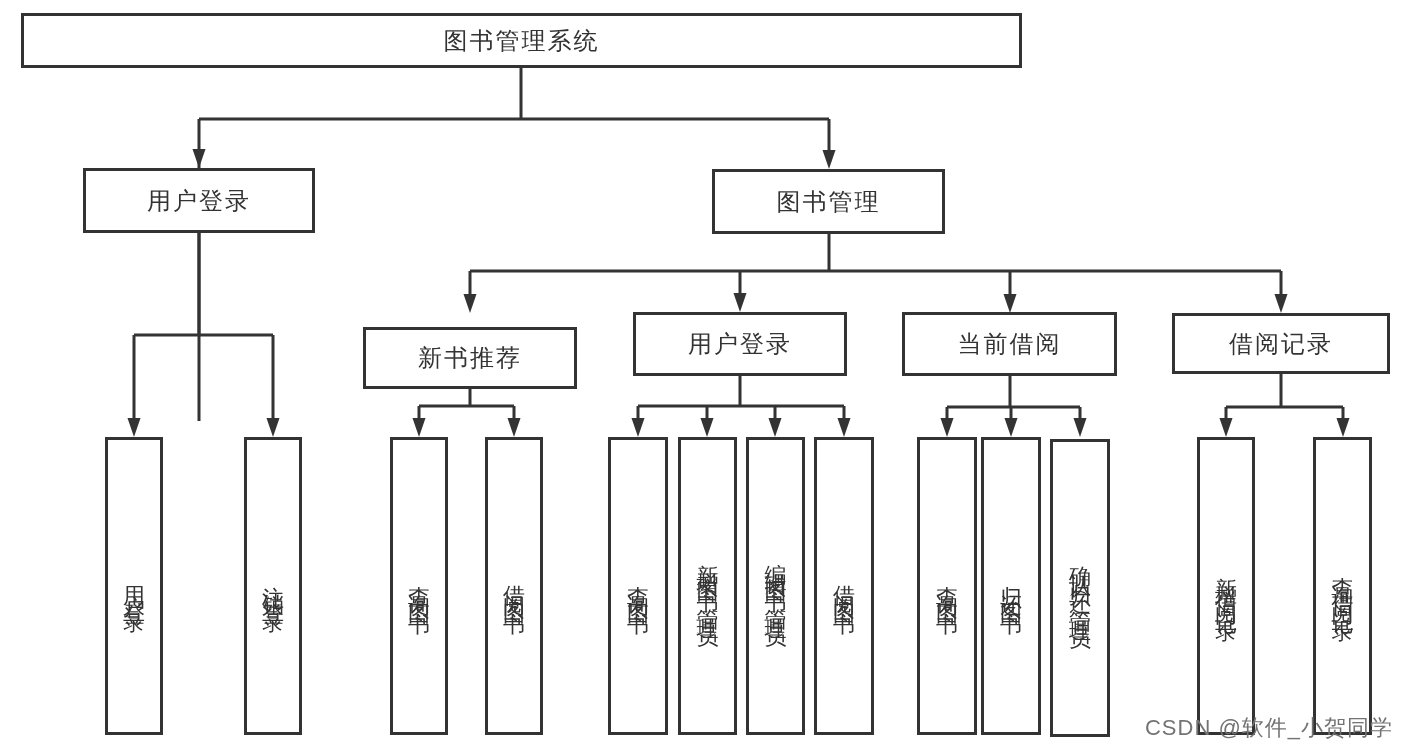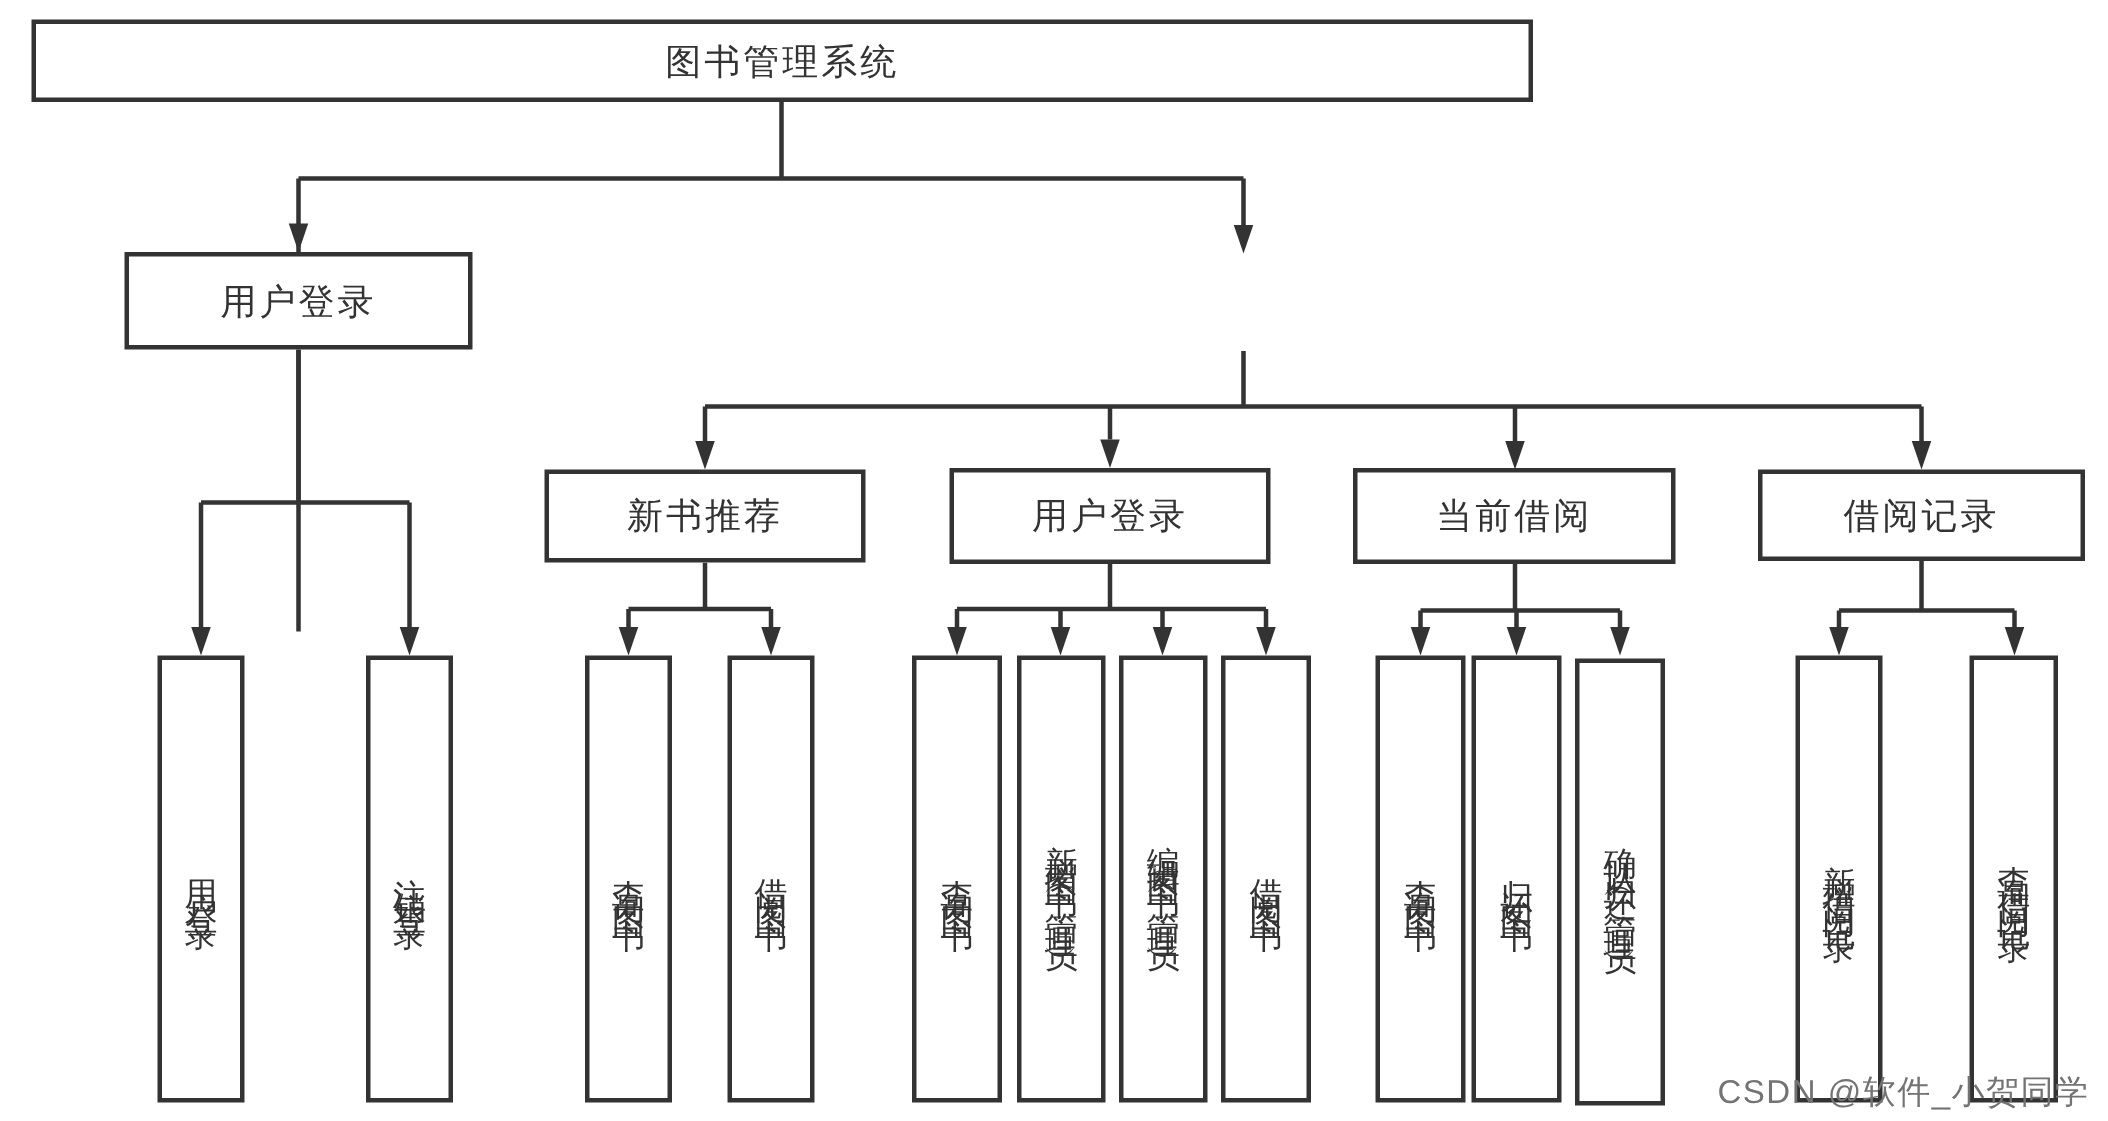--- a/index.html
+++ b/index.html
@@ -79,22 +79,25 @@
     </g>
   </svg>
 
   <div class="node h" style="left:21px;top:13px;width:1001px;height:55px;">
     <span>图书管理系统</span>
   </div>
 
   <div class="node h" style="left:83px;top:168px;width:232px;height:65px;">
     <span>用户登录</span>
   </div>
+  <div class="node h" style="left:712px;top:169px;width:233px;height:65px;">
+    <span>图书管理</span>
+  </div>
 
-  <div class="node h" style="left:363px;top:313px;width:214px;height:62px;">
+  <div class="node h" style="left:363px;top:327px;width:214px;height:62px;">
     <span>新书推荐</span>
   </div>
   <div class="node h" style="left:633px;top:312px;width:214px;height:64px;">
     <span>用户登录</span>
   </div>
   <div class="node h" style="left:902px;top:312px;width:215px;height:64px;align-items:center;">
     <span>当前借阅</span>
   </div>
   <div class="node h" style="left:1172px;top:313px;width:218px;height:61px;">
     <span>借阅记录</span>

